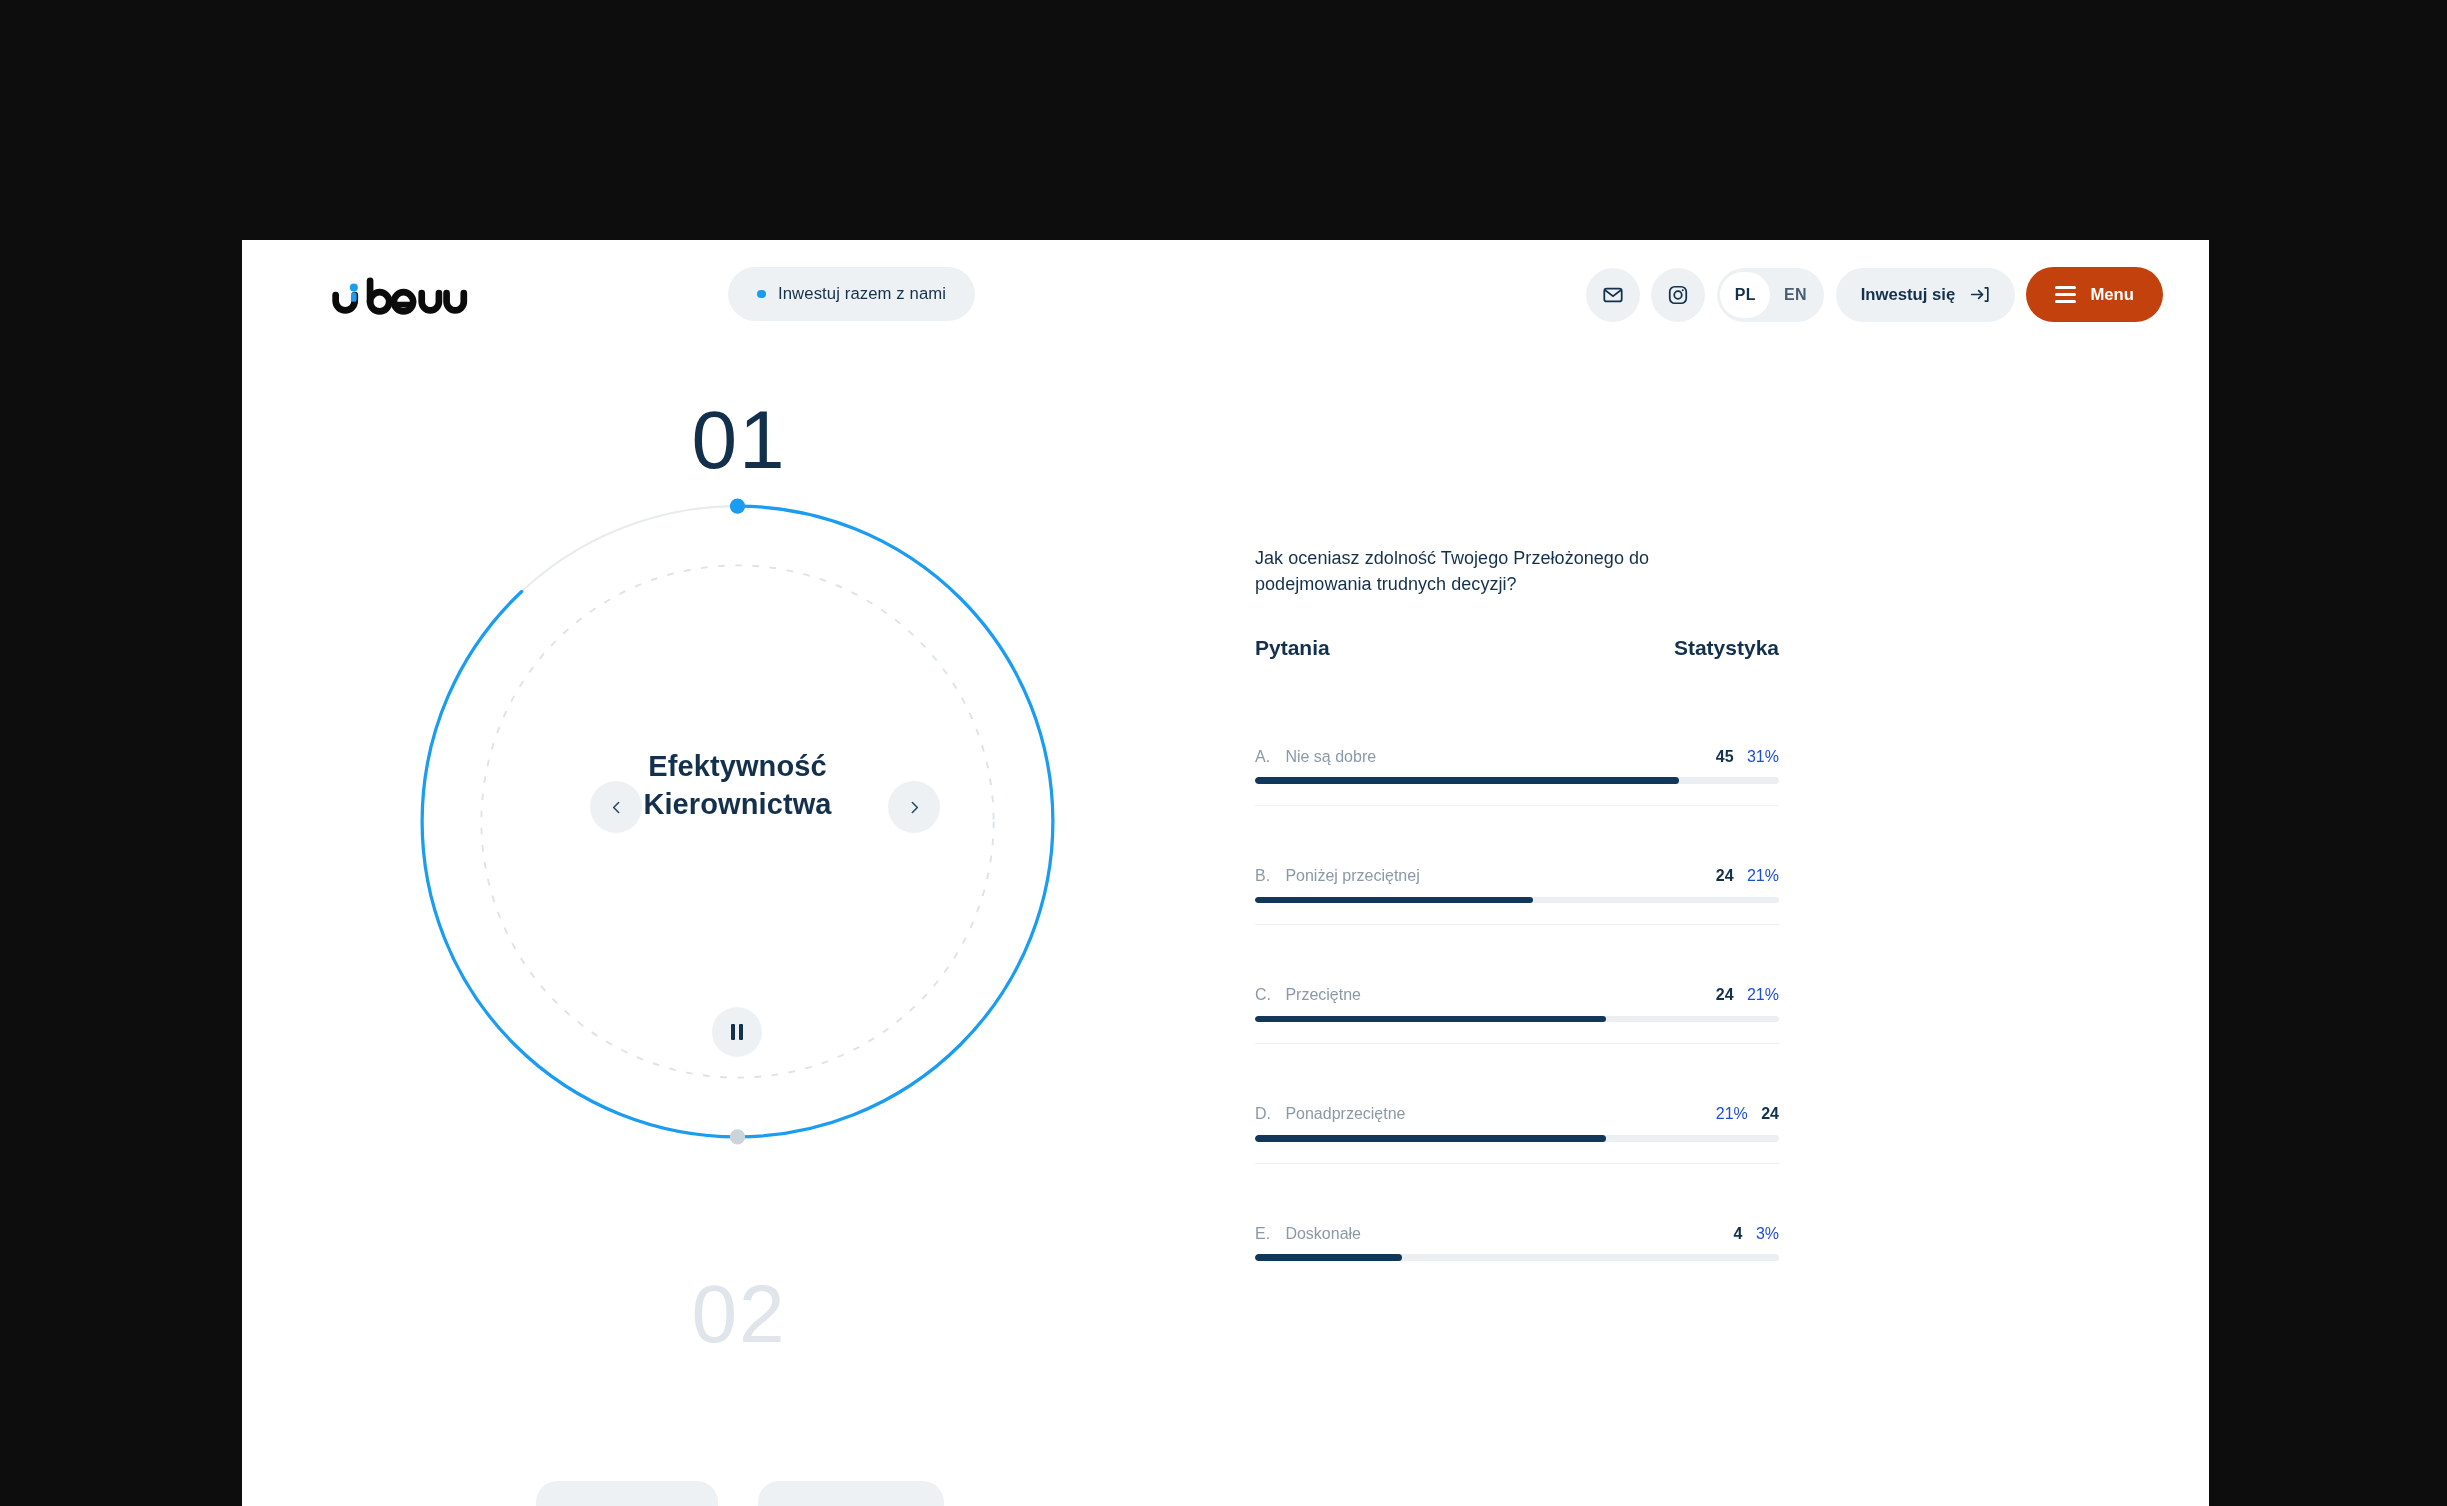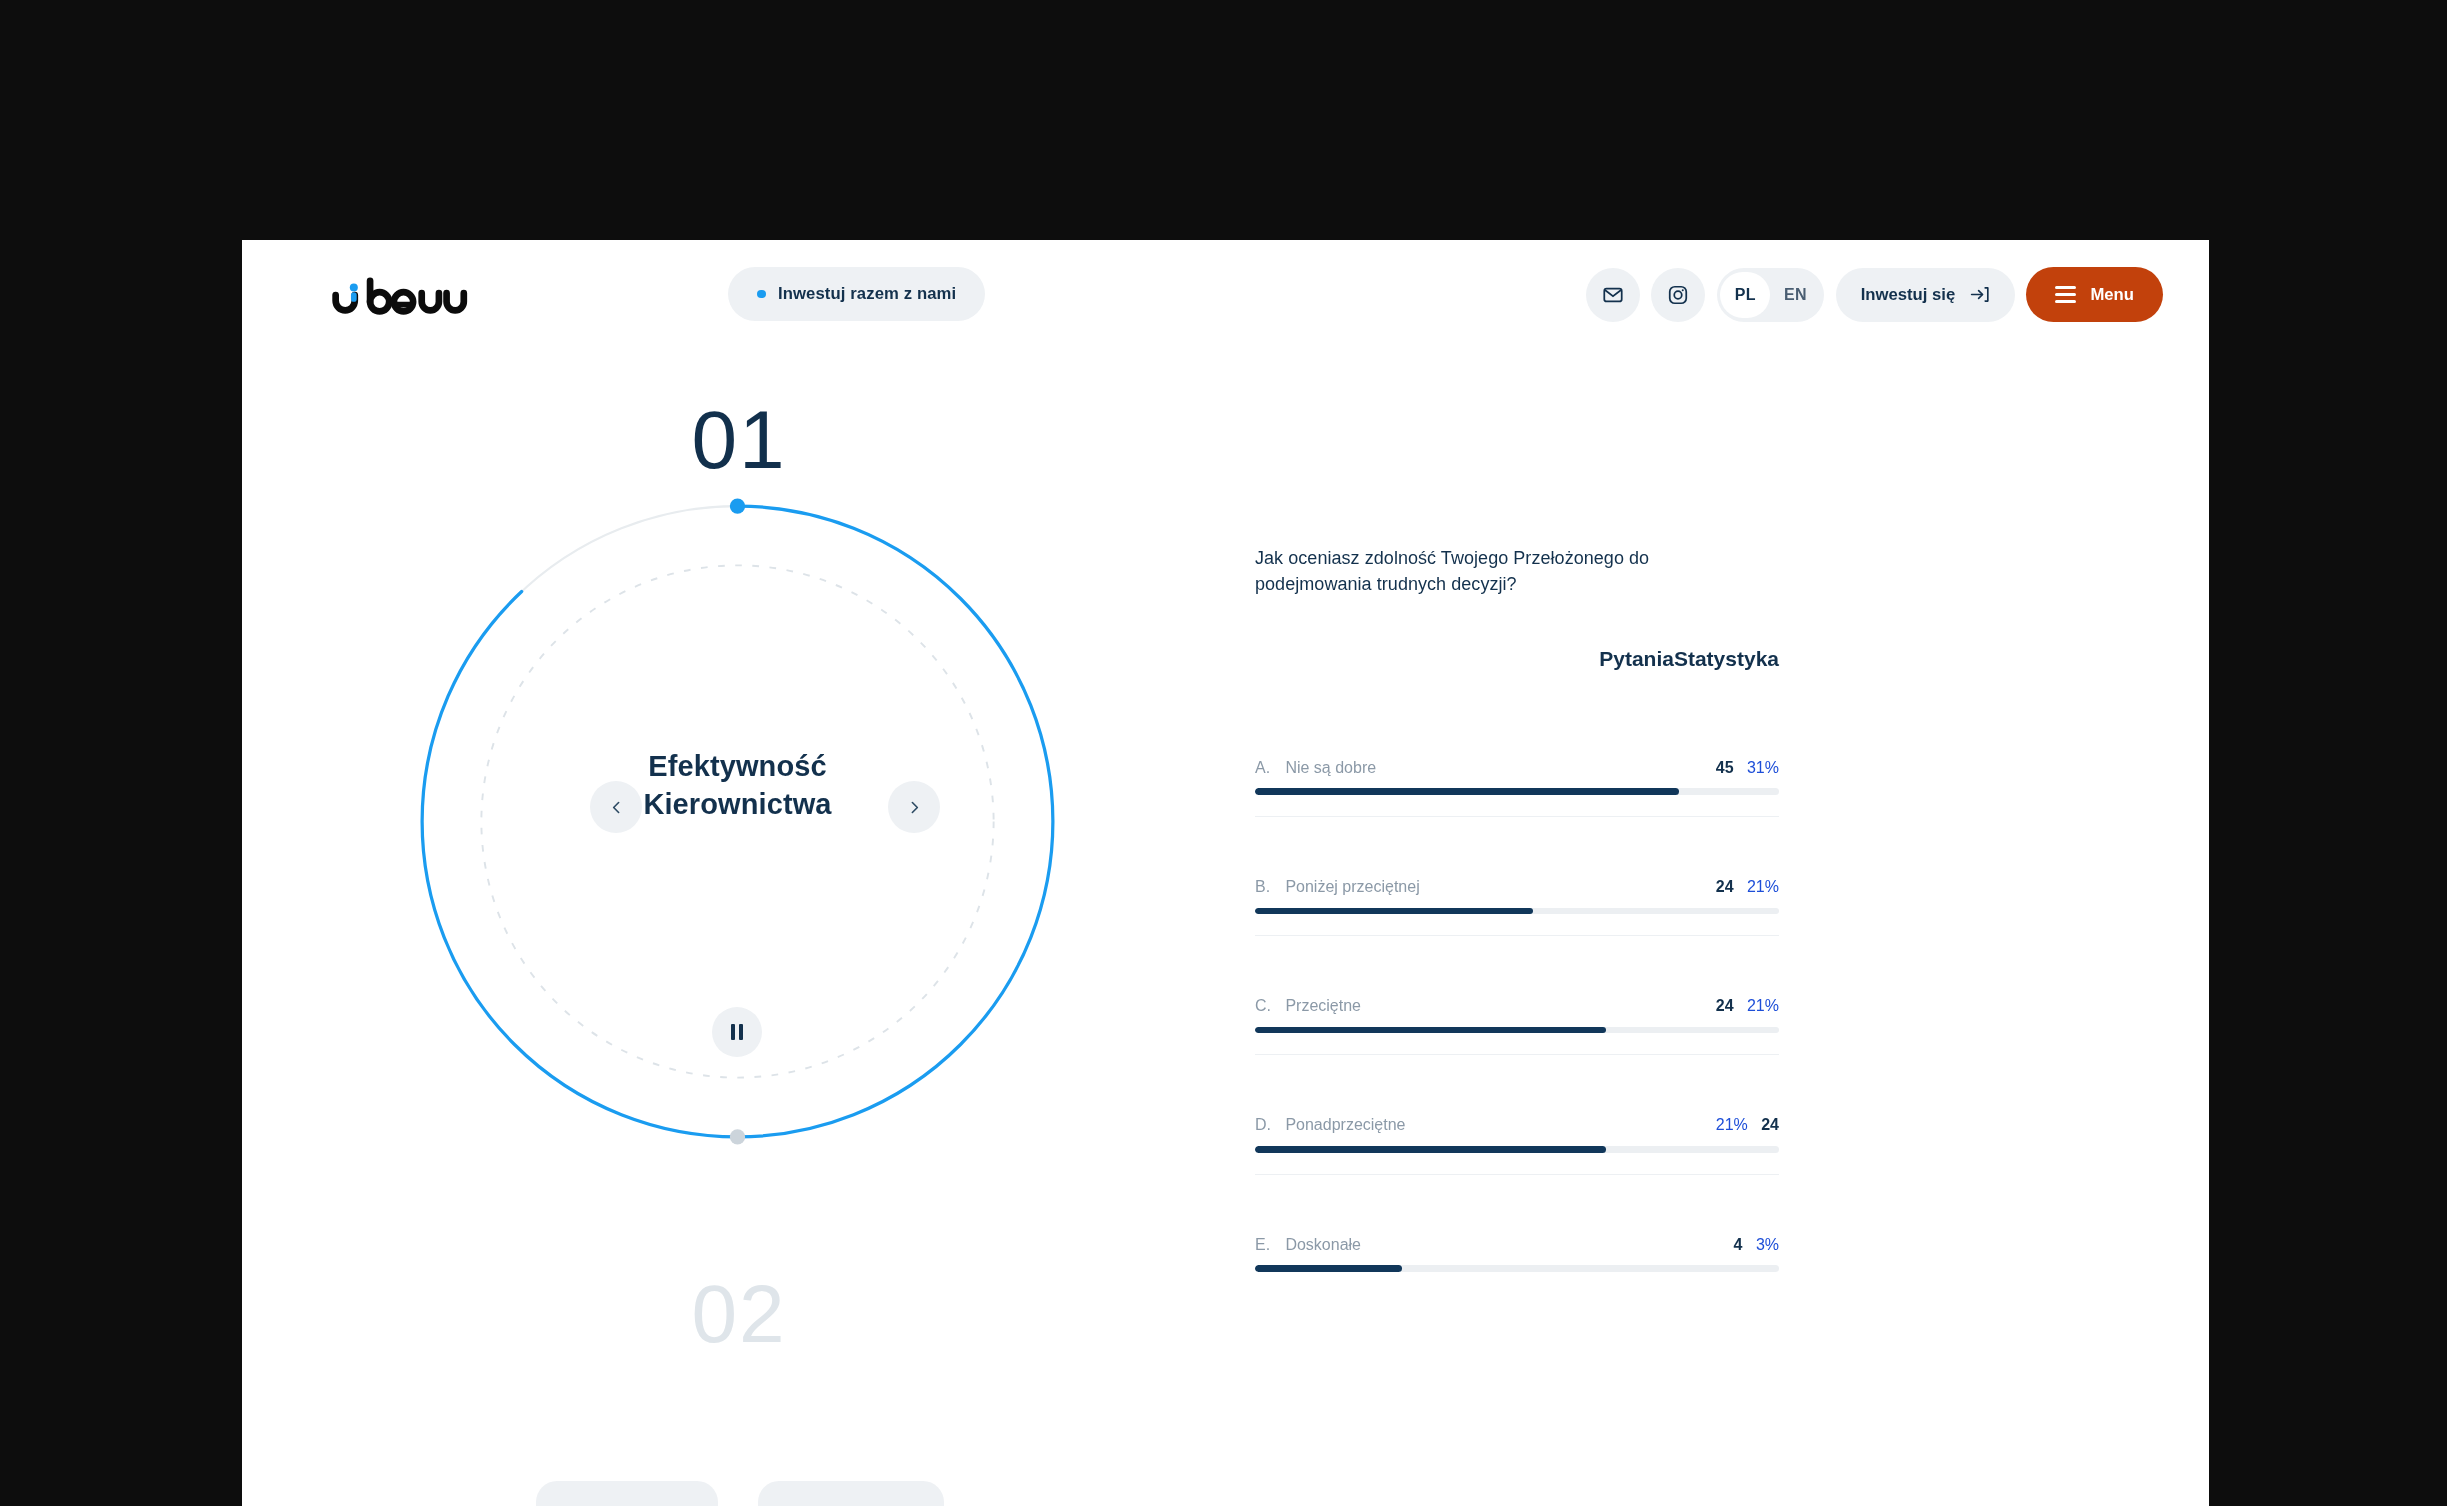--- a/index.html
+++ b/index.html
@@ -63,21 +63,21 @@
     gap: 12.4px;
   }
   .pill-dot {
     width: 8.6px; height: 8.6px;
     border-radius: 50%;
     background: #1a9cf0;
     flex: 0 0 auto;
   }
   .pill-invest-label {
     font-size: 16.7px;
-    font-weight: 700;
+    font-weight: 400;
     color: #13314d;
     letter-spacing: 0.1px;
     white-space: nowrap;
   }
 
   .header-right {
     position: absolute;
     right: 46px;
     top: 27px;
     height: 55px;
@@ -263,23 +263,23 @@
   .question {
     font-size: 18px;
     font-weight: 400;
     line-height: 1.44;
     color: #13314d;
     letter-spacing: 0.05px;
     width: 497px;
   }
 
   .table-head {
-    margin-top: 49px;
-    display: flex;
-    justify-content: flex-end;
+    margin-top: 38px;
+    display: flex;
+    justify-content: space-between;
     align-items: baseline;
     width: 524px;
   }
   .table-head span {
     font-size: 21px;
     font-weight: 600;
     color: #13314d;
   }
 
   .stat-rows { margin-top: 27px; width: 524px; }

